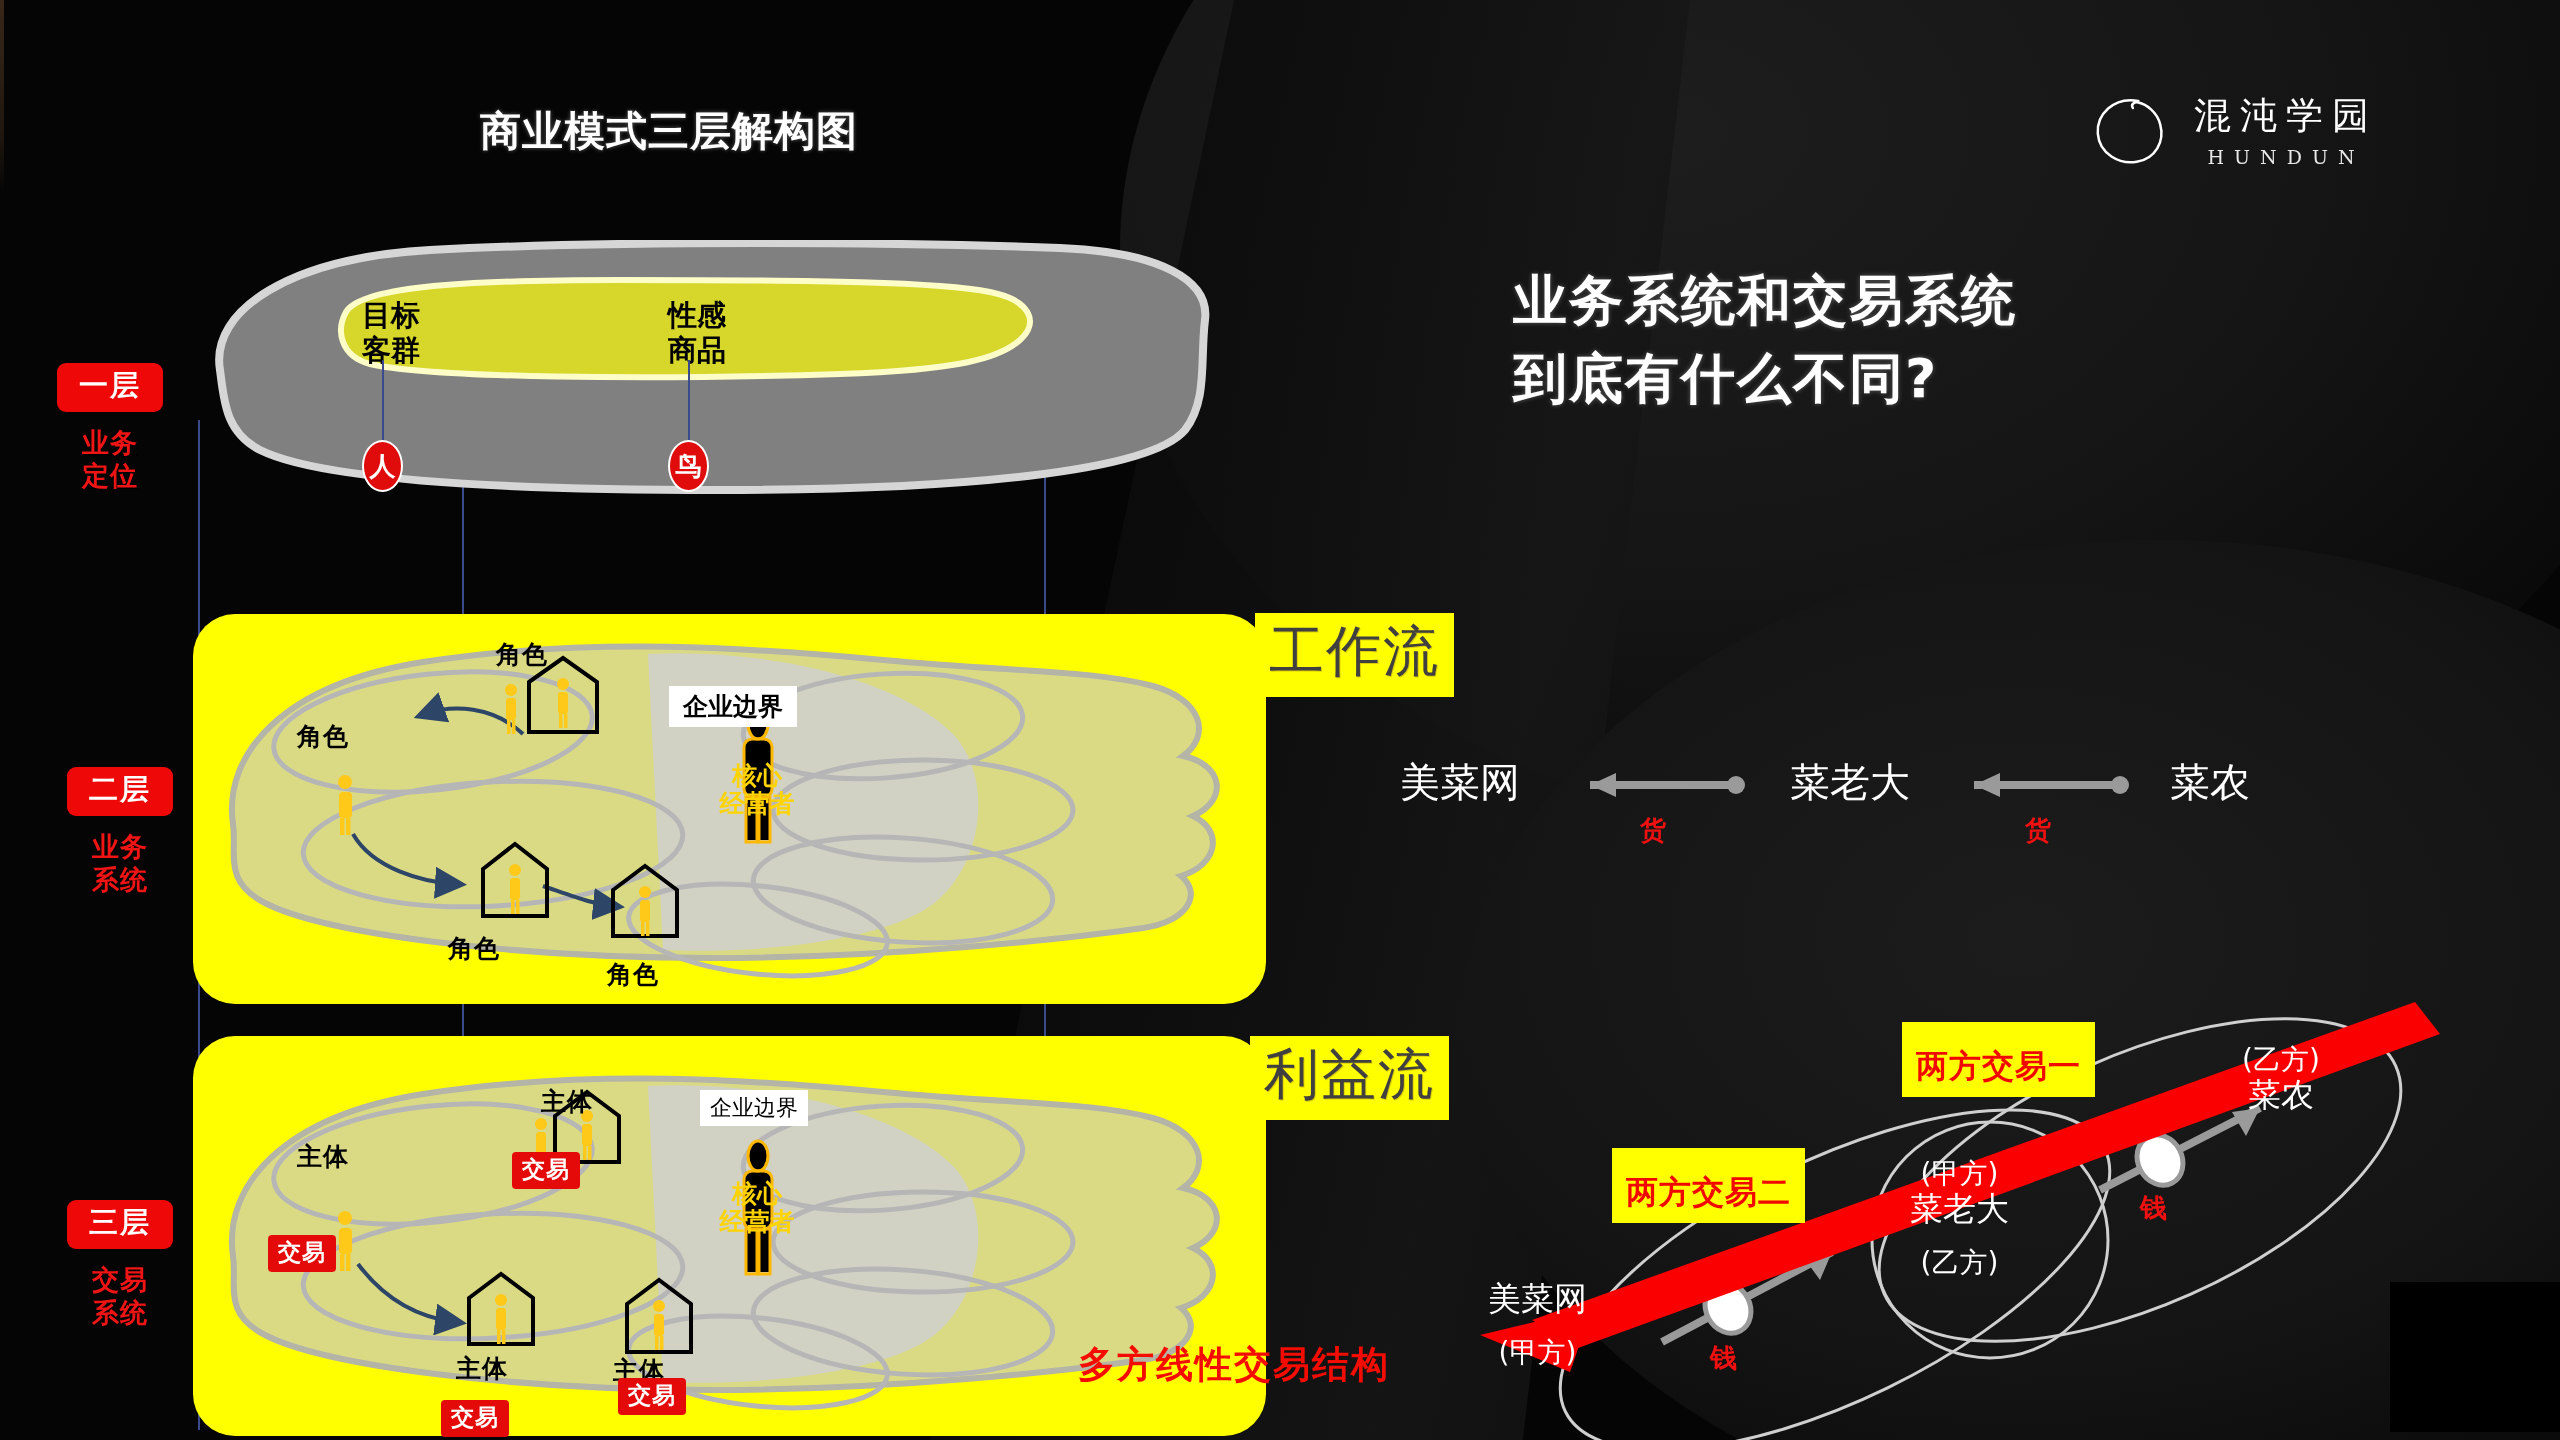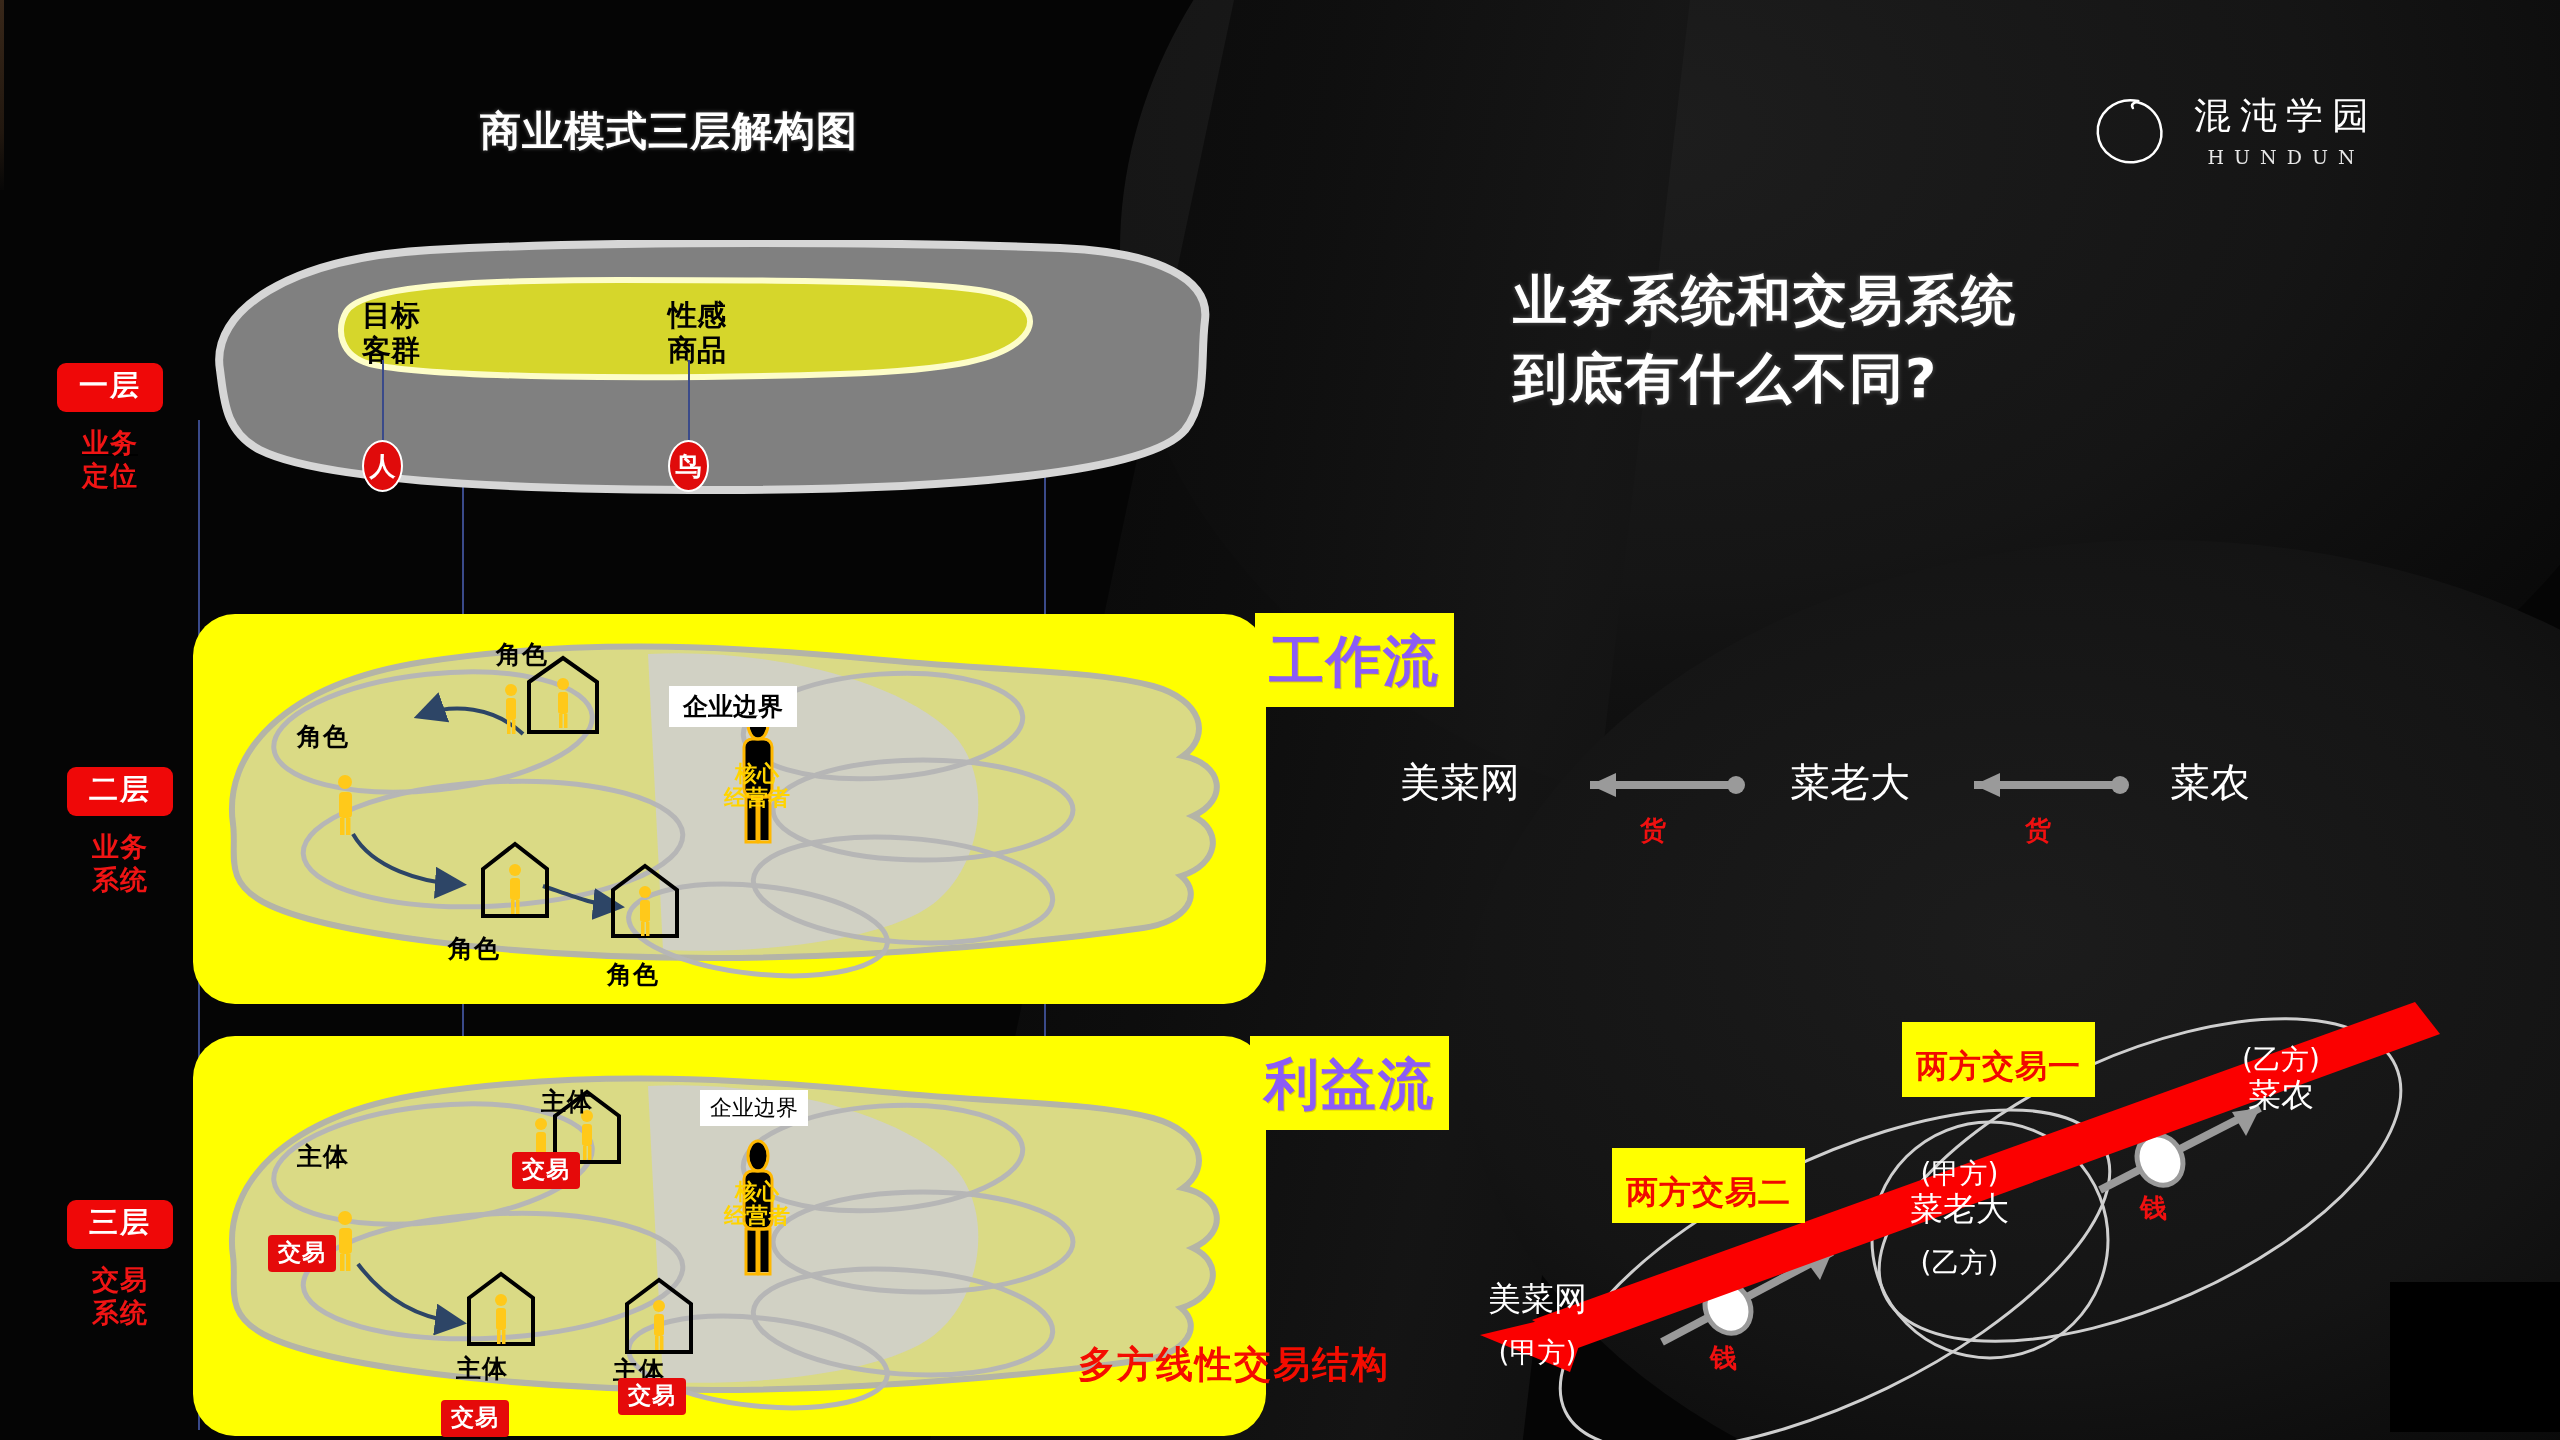--- a/index.html
+++ b/index.html
@@ -83,38 +83,38 @@
 
   
   .panel {
     position:absolute; background:#ffff00; border-radius:42px;
   }
   .panel-2 { left:193px; top:614px; width:1073px; height:390px; }
   .panel-3 { left:193px; top:1036px; width:1073px; height:400px; }
 
   
   .flow-badge {
-    position:absolute; background:#ffff00; color:#8b5cf6;
-    font-weight:bold; font-size:55px; padding:12px 14px 8px; letter-spacing:2px;
+    position:absolute; background:#ffff00; color:#404040;
+    font-weight:normal; font-size:55px; padding:2px 14px 8px; letter-spacing:2px;
     text-shadow:1px 1px 0 rgba(120,60,0,.25);
   }
   .flow-work { left:1255px; top:613px; }
   .flow-benefit { left:1250px; top:1036px; }
 
   
   .role-lbl, .subj-lbl {
     position:absolute; color:#000; font-weight:bold; font-size:25px; letter-spacing:1px;
   }
   .boundary-lbl {
     position:absolute; background:#fff; color:#000; font-weight:bold;
     font-size:25px; padding:4px 14px; border-radius:0; white-space:nowrap;
   }
   .boundary-lbl.small { font-size:22px; font-weight:normal; padding:3px 10px; }
   .core-lbl {
-    position:absolute; color:#ffd400; font-weight:bold; font-size:22px;
+    position:absolute; color:#ffd400; font-weight:bold; font-size:25px;
     line-height:1.1; text-align:center; width:80px; letter-spacing:0; z-index:6;
   }
   .trade-chip {
     position:absolute; background:#e50a0a; color:#fff; font-weight:bold;
     font-size:23px; padding:2px 10px 4px; border-radius:4px; letter-spacing:1px; z-index:7;
   }
   .multi-struct {
     position:absolute; left:1078px; top:1340px;
     color:#f40c00; font-weight:bold; font-size:37px; letter-spacing:2px;
   }

